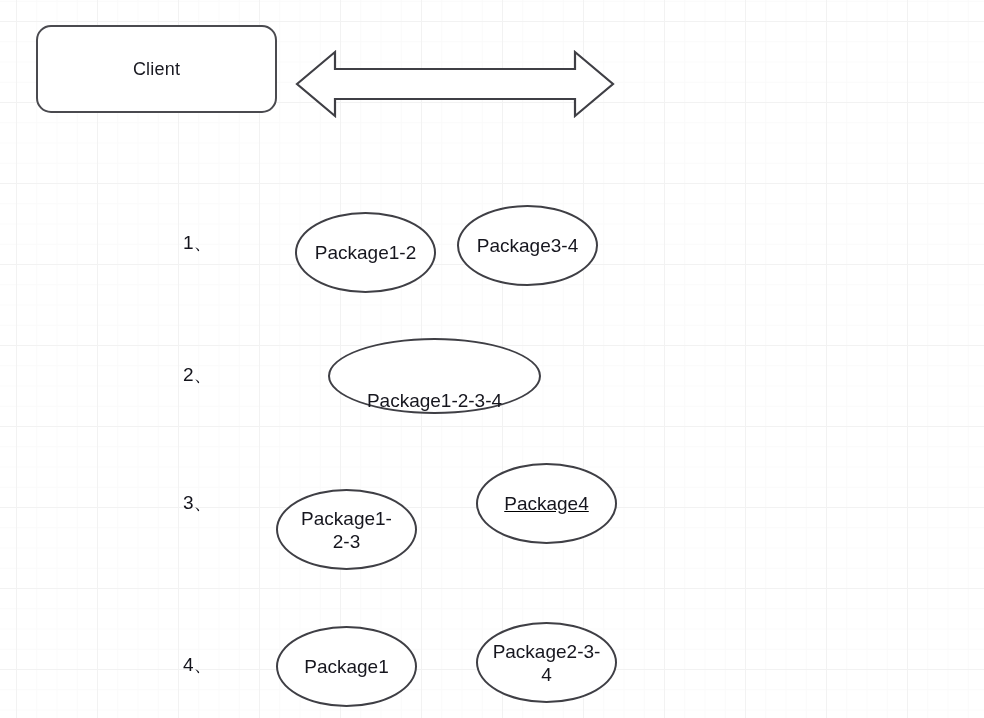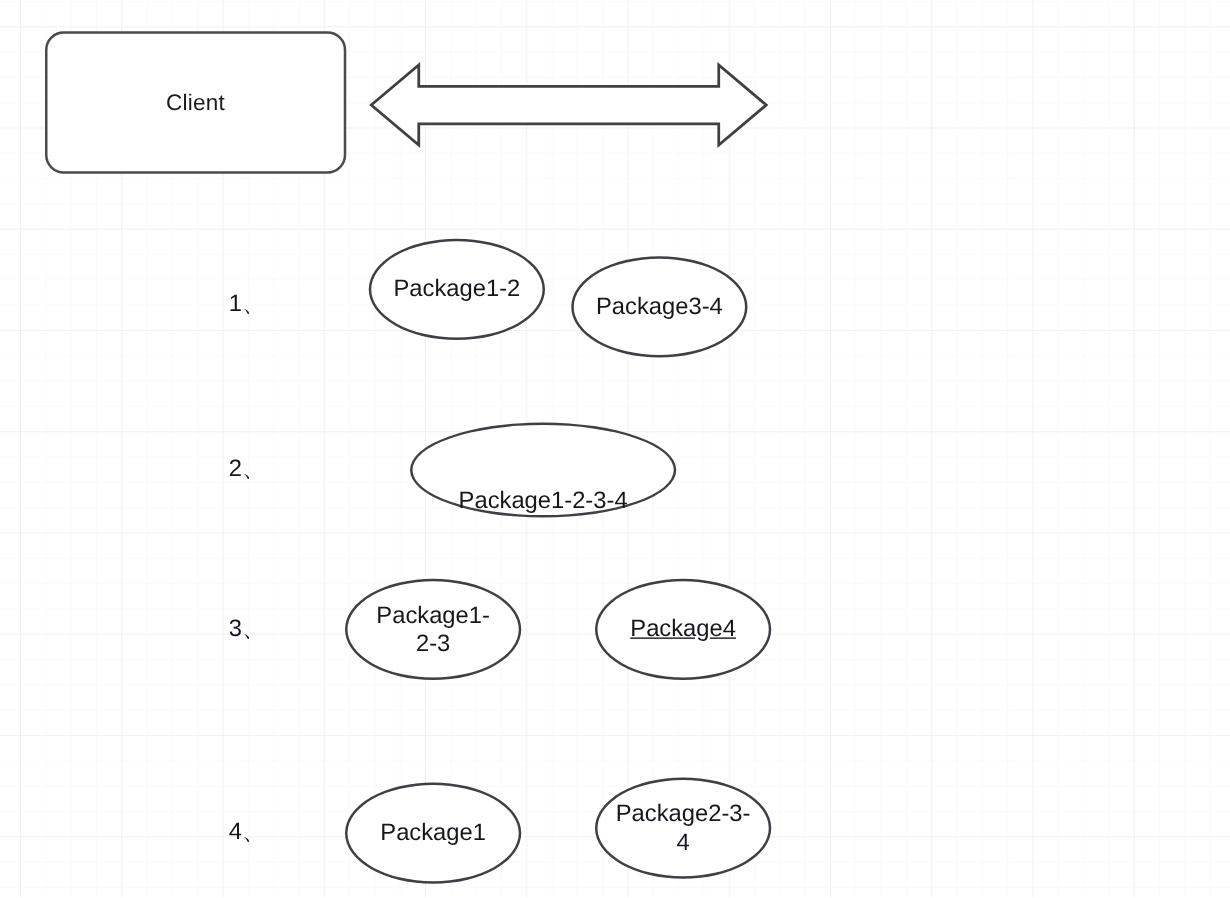--- a/index.html
+++ b/index.html
@@ -32,21 +32,21 @@
     background: #ffffff;
     display: flex;
     align-items: center;
     justify-content: center;
   }
   .node-box .node-label {
     font-size: 18px;
     color: #1a1a22;
     letter-spacing: 0.2px;
   }
-  #client-box { left: 36px; top: 25px; width: 241px; height: 114px; }
+  #client-box { left: 36px; top: 25px; width: 241px; height: 88px; }
   #server-box { left: 657px; top: 25px; width: 240px; height: 118px; }
 
   
   #double-arrow {
     position: absolute;
     left: 295px;
     top: 48px;
     width: 320px;
     height: 72px;
   }
@@ -100,34 +100,34 @@
   </div>
 
   <div id="double-arrow">
     <svg width="320" height="72" viewBox="0 0 320 72" xmlns="http://www.w3.org/2000/svg">
       <polygon points="2,36 40,4 40,21 280,21 280,4 318,36 280,68 280,51 40,51 40,68" fill="#ffffff" stroke="#3f3f45" stroke-width="2.2" stroke-linejoin="miter"></polygon>
     </svg>
   </div>
 
 
   <div class="row-label" style="left:183px; top:230px;">1、</div>
-  <div class="pkg-ellipse" style="left:295px; top:191px; width:141px; height:81px;align-items:center;">
+  <div class="pkg-ellipse" style="left:295px; top:212px; width:141px; height:81px;align-items:center;">
     <span class="pkg-label">Package1-2</span>
   </div>
   <div class="pkg-ellipse" style="left:457px; top:205px; width:141px; height:81px;">
     <span class="pkg-label">Package3-4</span>
   </div>
 
   <div class="row-label" style="left:183px; top:362px;">2、</div>
   <div class="pkg-ellipse" style="left:328px; top:338px; width:213px; height:76px;align-items:flex-end;">
     <span class="pkg-label">Package1-2-3-4</span>
   </div>
 
   <div class="row-label" style="left:183px; top:490px;">3、</div>
-  <div class="pkg-ellipse" style="left:276px; top:463px; width:141px; height:81px;">
+  <div class="pkg-ellipse" style="left:276px; top:489px; width:141px; height:81px;">
     <span class="pkg-label" style="max-width:104px;">Package1-2-3</span>
   </div>
   <div class="pkg-ellipse" style="left:476px; top:463px; width:141px; height:81px;text-decoration:underline;">
     <span class="pkg-label">Package4</span>
   </div>
 
   <div class="row-label" style="left:183px; top:652px;">4、</div>
   <div class="pkg-ellipse" style="left:276px; top:626px; width:141px; height:81px;">
     <span class="pkg-label">Package1</span>
   </div>

